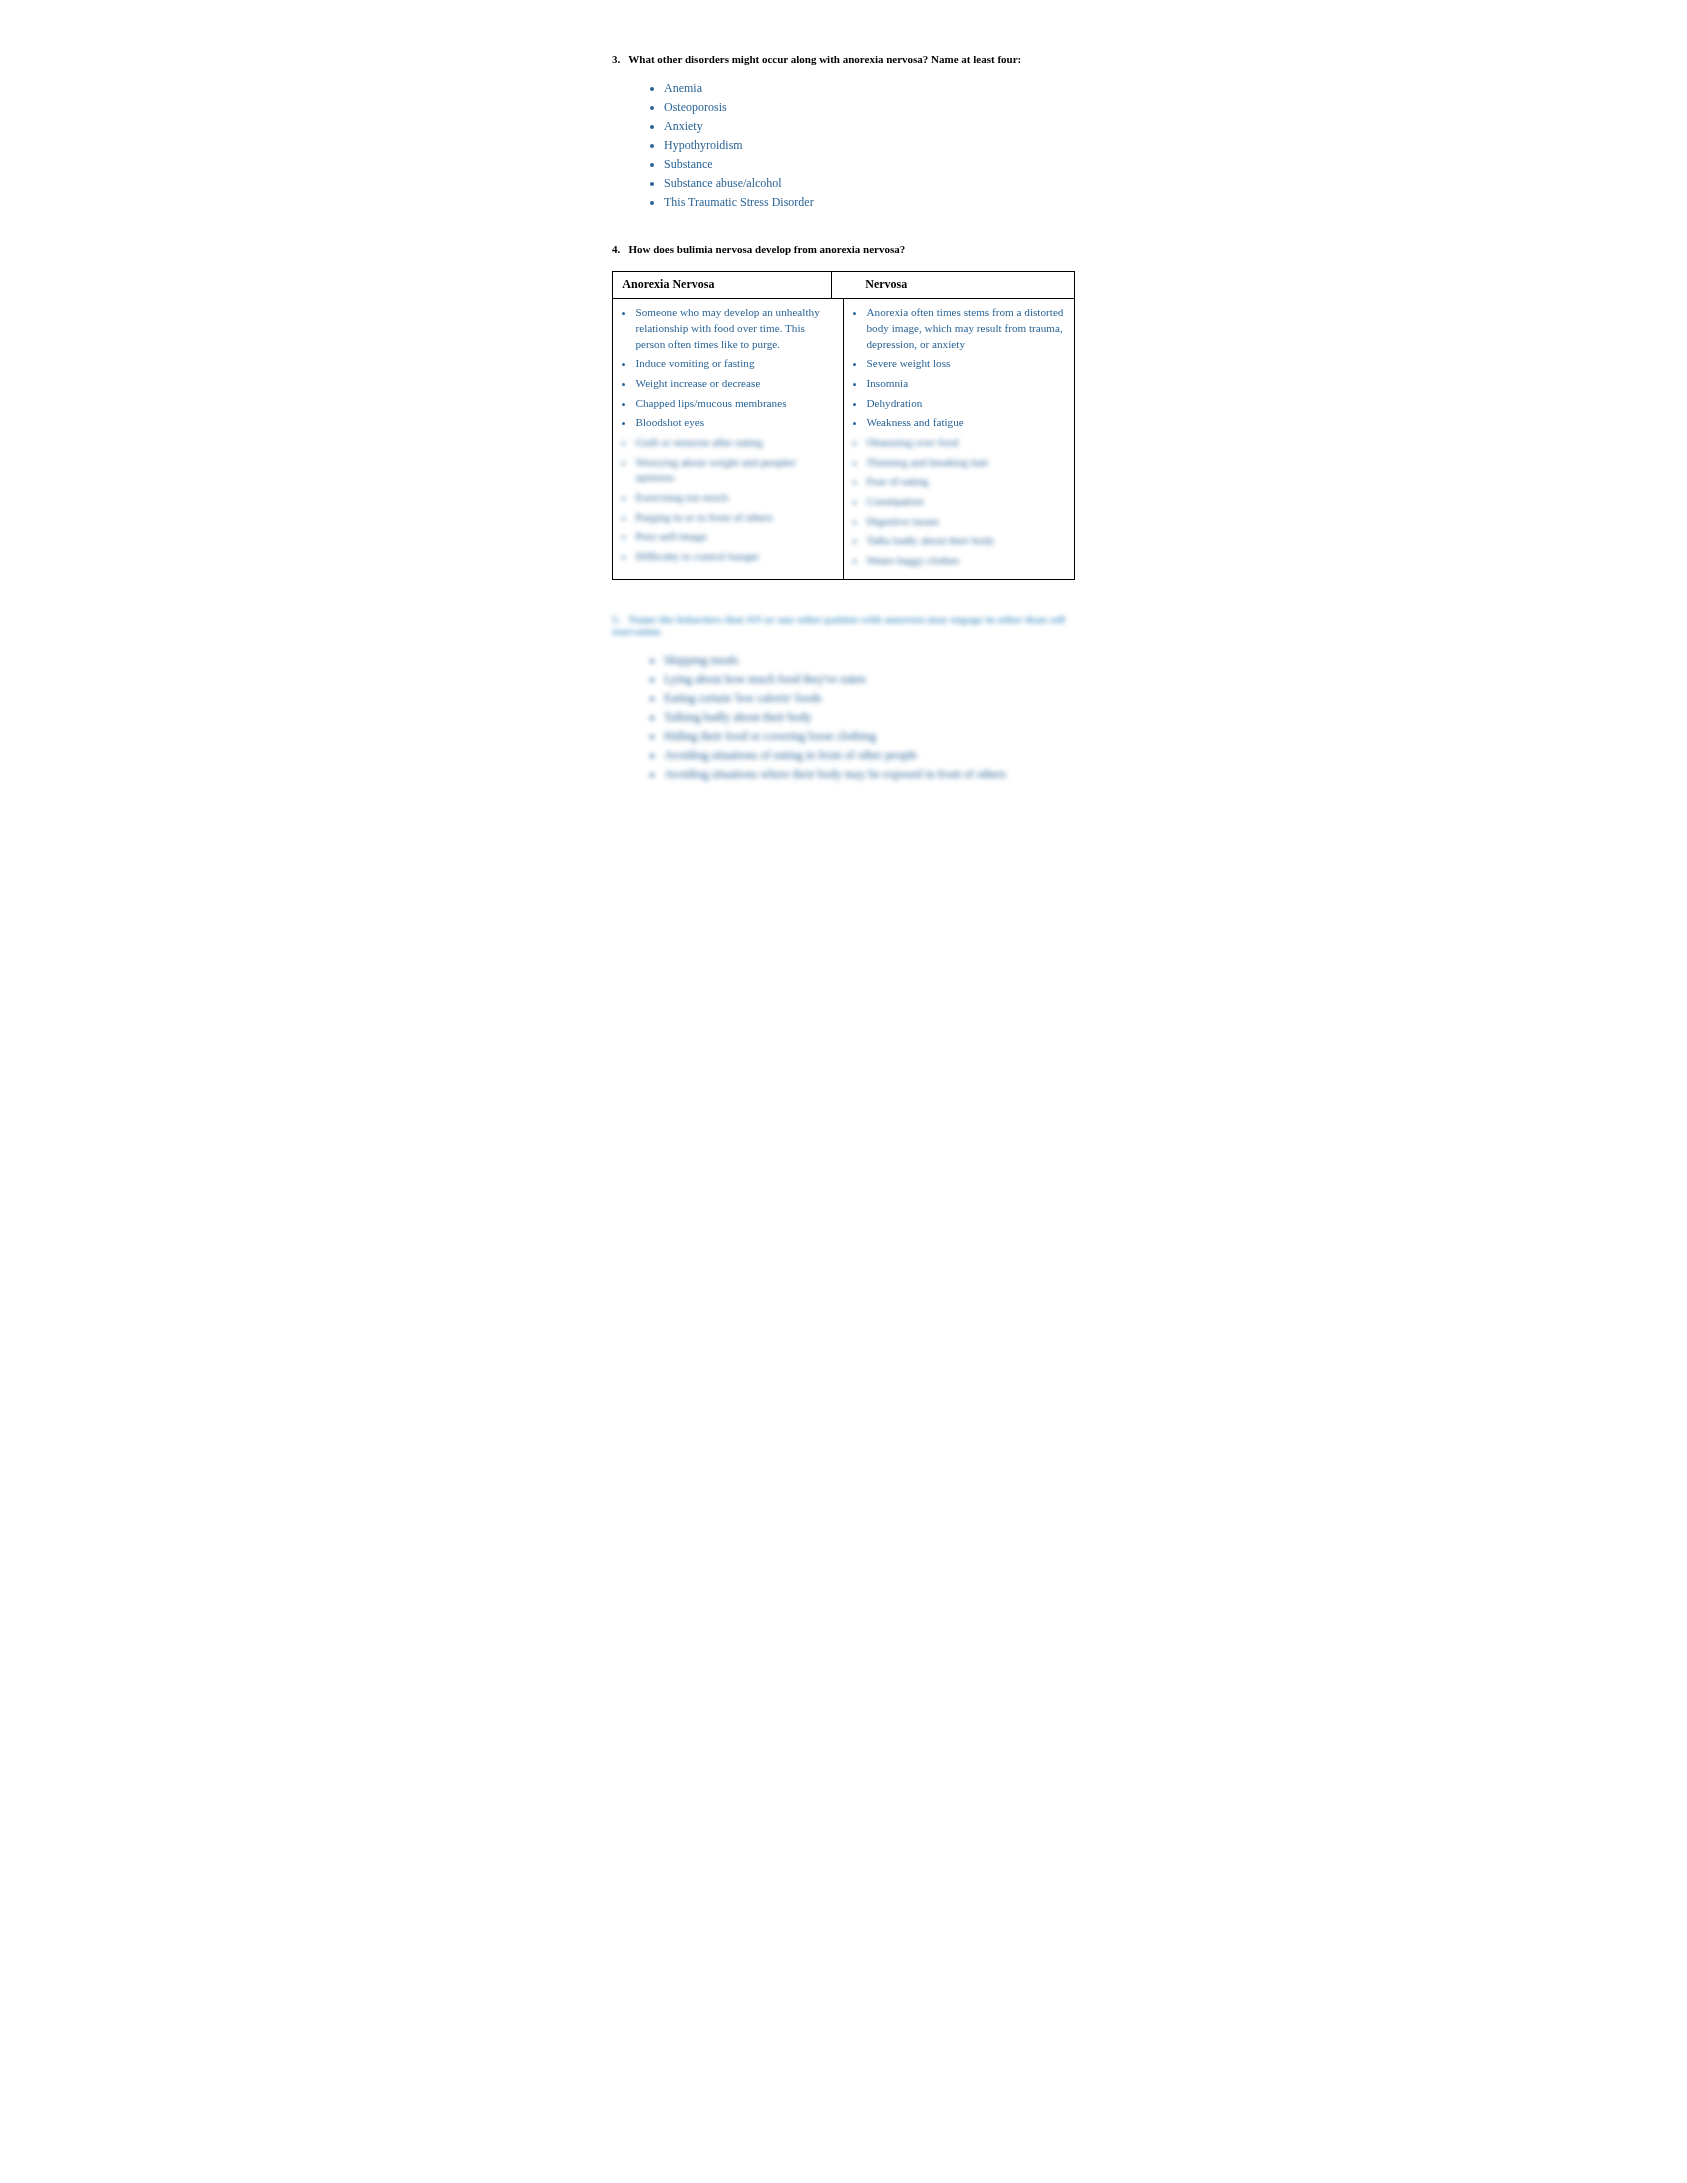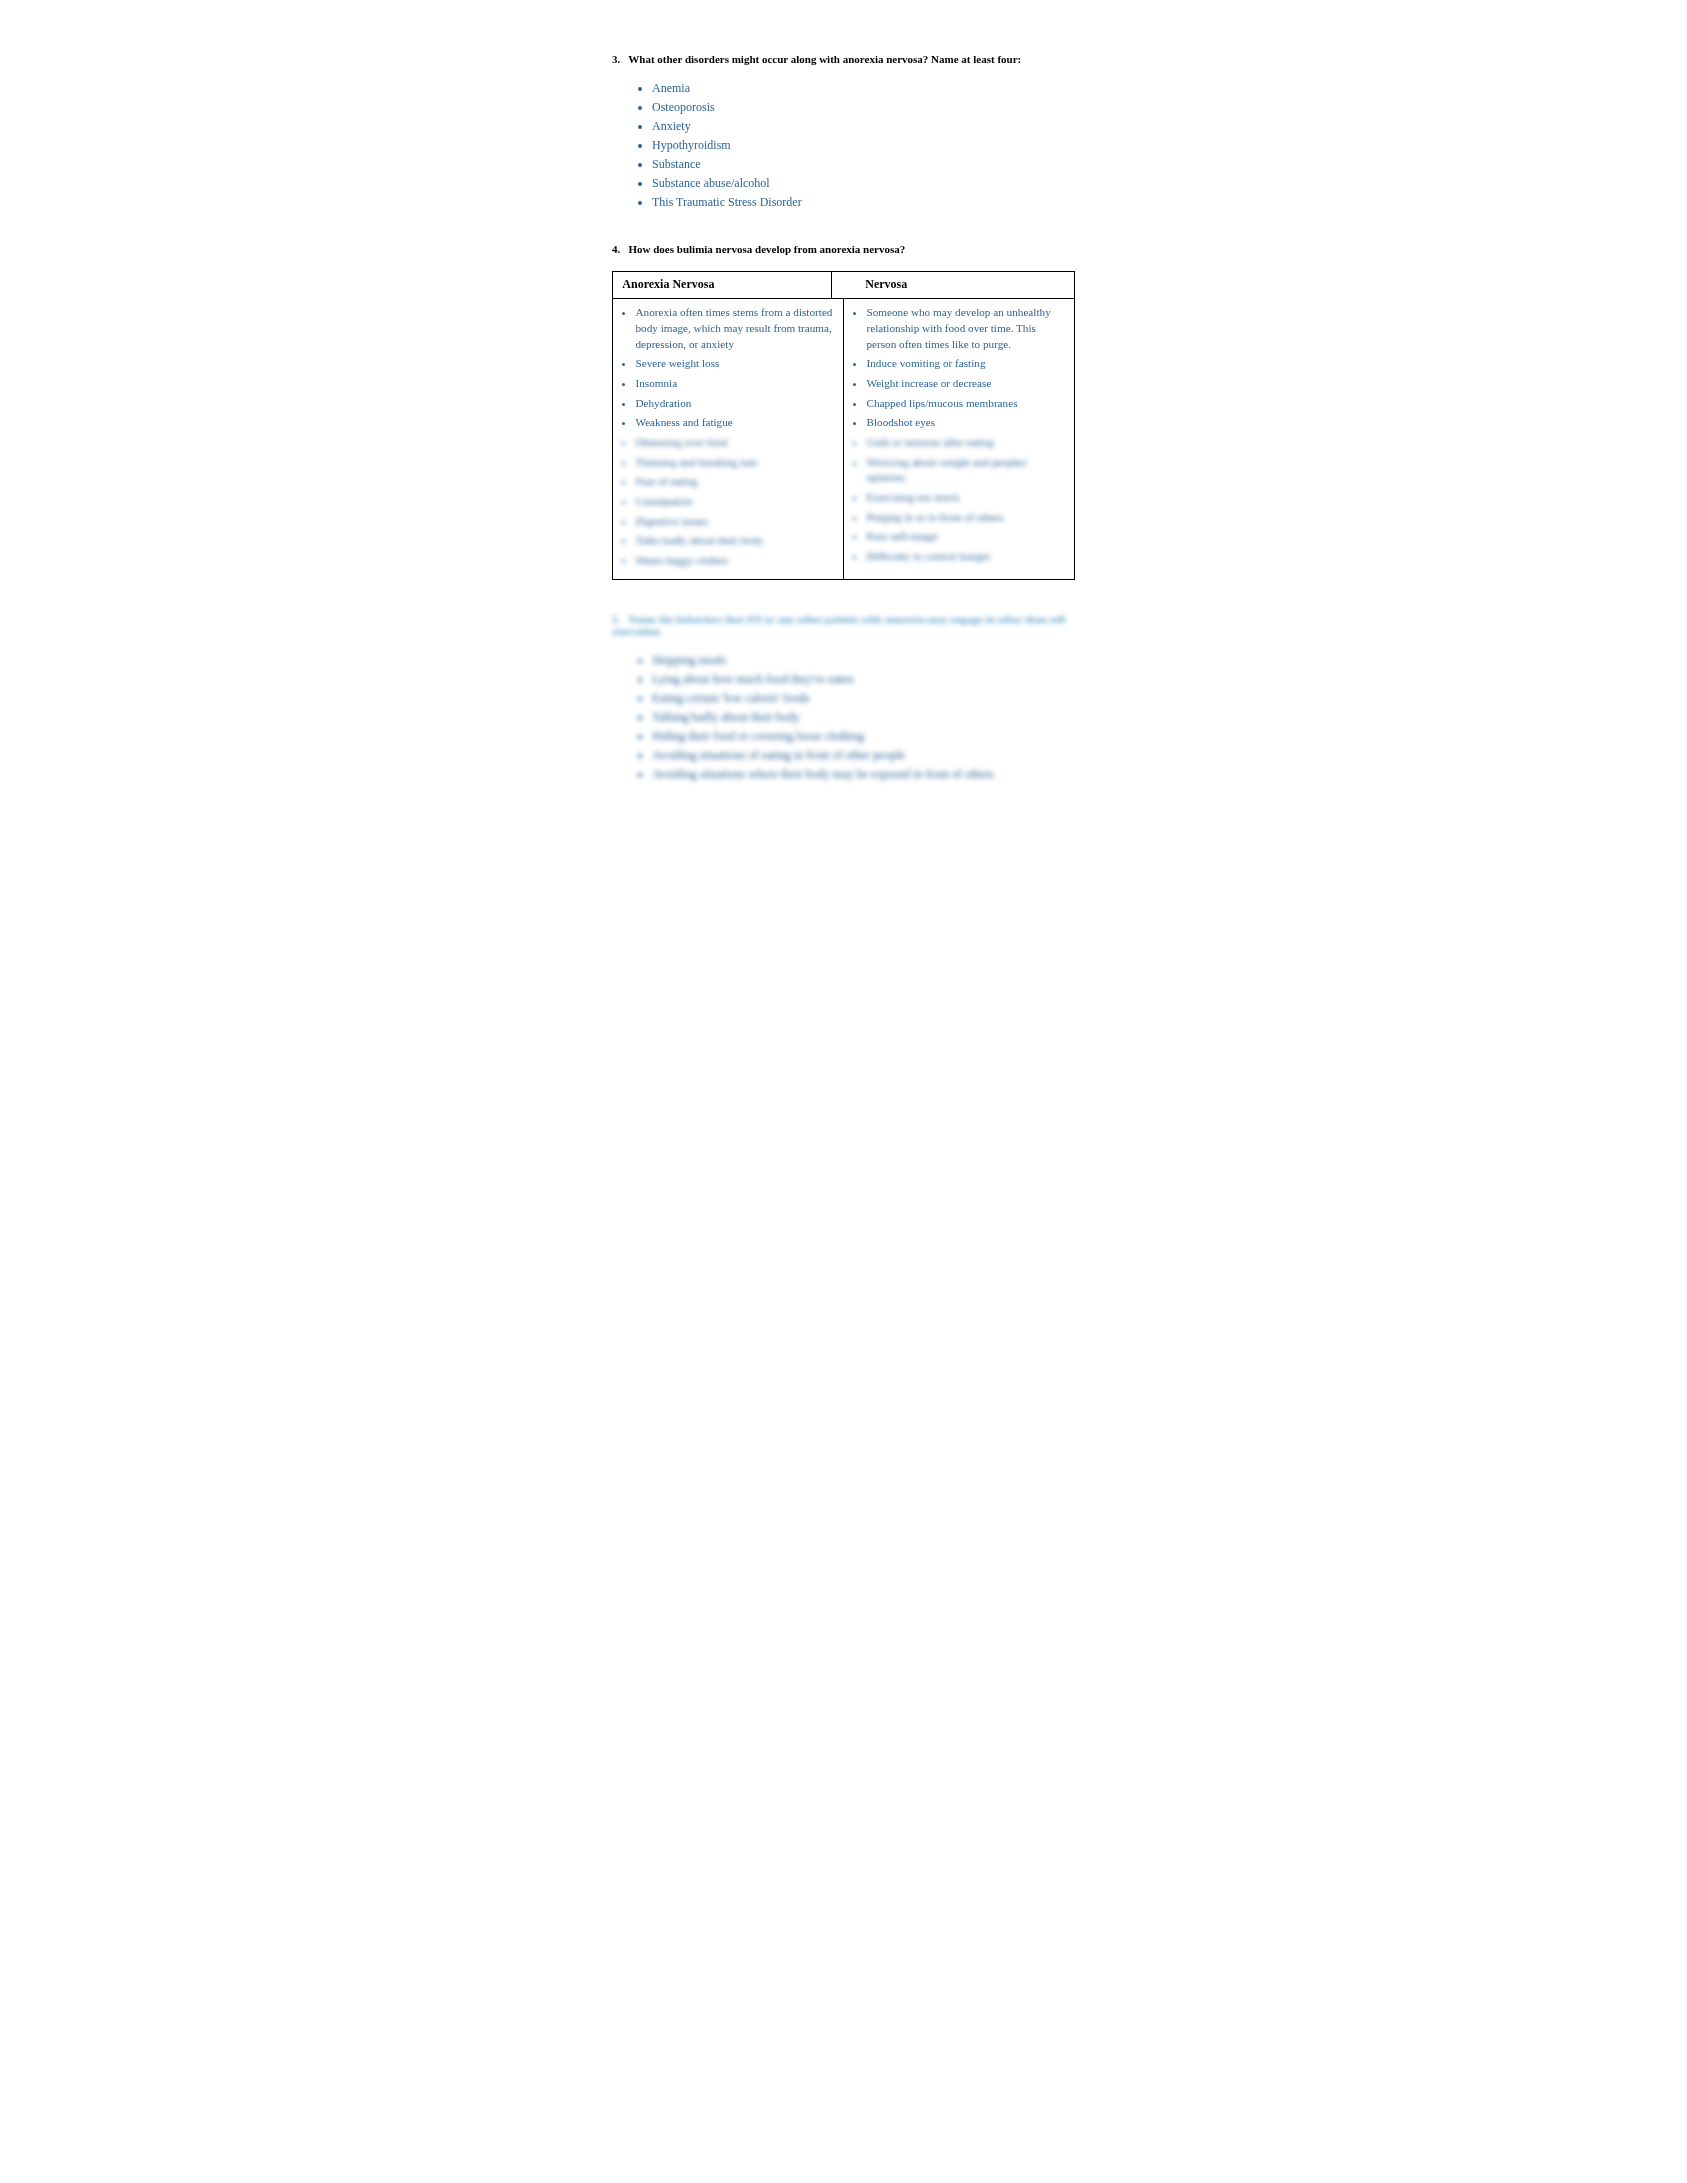--- a/index.html
+++ b/index.html
@@ -22,20 +22,21 @@
     }
     .bullet-list {
       list-style: disc;
       padding-left: 40px;
       margin-top: 6.6px;
     }
     .bullet-list li {
       color: #2a6496;
       font-size: 12px;
       margin-bottom: 4px;
+      margin-left: 12px;
     }
     .table-container {
       margin-top: 13.2px;
       border: 0.7px solid #000;
       width: 100%;
     }
     .table-header-row {
       display: flex;
       border-bottom: 0.7px solid #000;
       gap: 24px;
@@ -120,48 +121,48 @@
 
     <div class="table-header-row">
       <div class="table-header-cell">Anorexia Nervosa</div>
       <div class="table-header-cell">Nervosa</div>
     </div>
 
     <div class="table-body-row">
 
       <div class="table-body-cell">
         <ul class="table-bullet-list">
+          <li>Someone who may develop an unhealthy relationship with food over time. This person often times like to purge.</li>
+          <li>Induce vomiting or fasting</li>
+          <li>Weight increase or decrease</li>
+          <li>Chapped lips/mucous membranes</li>
+          <li>Bloodshot eyes</li>
+          <li class="blurred">Guilt or remorse after eating</li>
+          <li class="blurred">Worrying about weight and peoples' opinions</li>
+          <li class="blurred">Exercising too much</li>
+          <li class="blurred">Purging in or in front of others</li>
+          <li class="blurred">Poor self-image</li>
+          <li class="blurred">Difficulty to control hunger</li>
+        </ul>
+      </div>
+
+      <div class="table-body-cell">
+        <ul class="table-bullet-list">
           <li>Anorexia often times stems from a distorted body image, which may result from trauma, depression, or anxiety</li>
           <li>Severe weight loss</li>
           <li>Insomnia</li>
           <li>Dehydration</li>
           <li>Weakness and fatigue</li>
           <li class="blurred">Obsessing over food</li>
           <li class="blurred">Thinning and breaking hair</li>
           <li class="blurred">Fear of eating</li>
           <li class="blurred">Constipation</li>
           <li class="blurred">Digestive issues</li>
           <li class="blurred">Talks badly about their body</li>
           <li class="blurred">Wears baggy clothes</li>
-        </ul>
-      </div>
-
-      <div class="table-body-cell">
-        <ul class="table-bullet-list">
-          <li>Someone who may develop an unhealthy relationship with food over time. This person often times like to purge.</li>
-          <li>Induce vomiting or fasting</li>
-          <li>Weight increase or decrease</li>
-          <li>Chapped lips/mucous membranes</li>
-          <li>Bloodshot eyes</li>
-          <li class="blurred">Guilt or remorse after eating</li>
-          <li class="blurred">Worrying about weight and peoples' opinions</li>
-          <li class="blurred">Exercising too much</li>
-          <li class="blurred">Purging in or in front of others</li>
-          <li class="blurred">Poor self-image</li>
-          <li class="blurred">Difficulty to control hunger</li>
         </ul>
       </div>
     </div>
   </div>
 </div>
 
 <div class="question section-5">
   <div class="question-header q5-blurred">
     <span>5.</span>&nbsp;&nbsp;
     <span>Name the behaviors that AN or any other patient with anorexia may engage in other than self starvation.</span>

